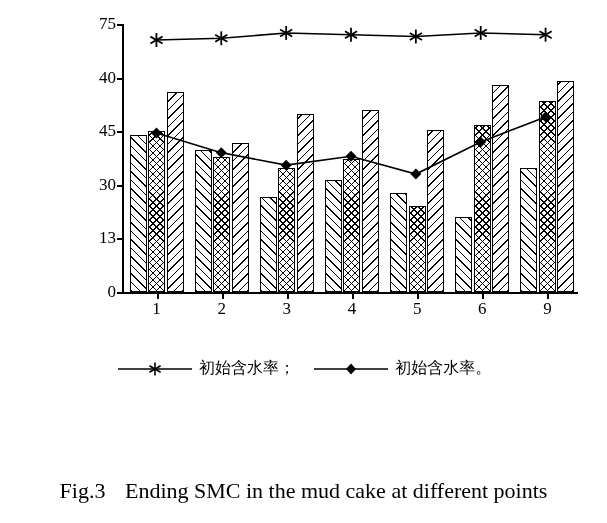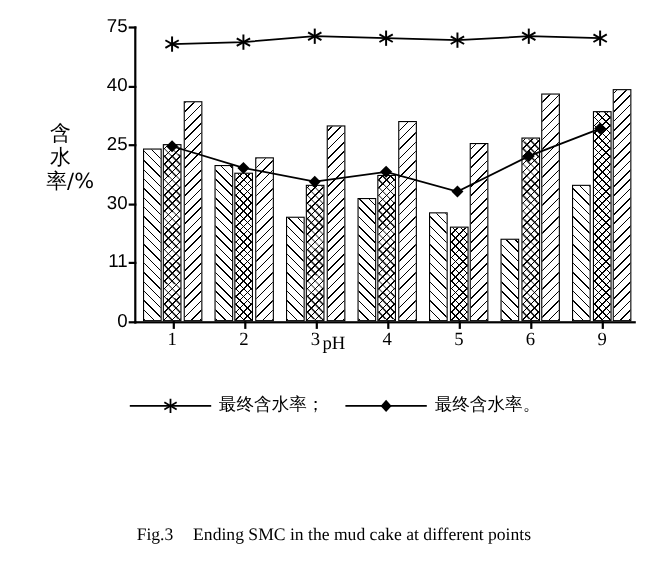--- a/index.html
+++ b/index.html
@@ -37,21 +37,21 @@
     border-left: 2px solid #000;
     border-bottom: 2px solid #000;
     box-sizing: border-box;
   }
   .ytick-label {
     position: absolute;
     right: 100%;
     transform: translateY(-50%);
     margin-right: 8px;
     font-size: 17px;
-    font-family: Liberation Sans, sans-serif;
+    font-family: Liberation Serif, serif;
     white-space: nowrap;
   }
   .ytick-mark {
     position: absolute;
     left: -7px;
     width: 7px;
     height: 0;
     border-top: 2px solid #000;
   }
   .ylabel {
@@ -158,52 +158,50 @@
     width: 100%;
     text-align: center;
     font-size: 17px;
     font-family: "DejaVu Sans", sans-serif;
   }
   .cap-en {
     position: absolute;
     top: 478px;
     width: 100%;
     text-align: center;
-    font-size: 16px;
+    font-size: 22px;
     font-family: "Liberation Serif", serif;
   }
   .cap-en .cap-en-label { margin-right: 14px; }
 </style>
 </head>
 <body>
 
 <div id="root">
 
   <div class="chart-wrap">
 
-    <div class="ylabel">含水率/%</div>
-    <div class="xlabel">pH</div>
 
     <div class="plot-frame" id="plot">
 
       <div style="position:absolute;left:0;top:100%;">
         <div class="ytick-mark" style="top:0;"></div>
         <div class="ytick-label" style="top:0;">0</div>
       </div>
       <div style="position:absolute;left:0;top:80%;">
         <div class="ytick-mark" style="top:0;"></div>
-        <div class="ytick-label" style="top:0;">11</div>
+        <div class="ytick-label" style="top:0;">13</div>
       </div>
       <div style="position:absolute;left:0;top:60%;">
         <div class="ytick-mark" style="top:0;"></div>
         <div class="ytick-label" style="top:0;margin-left:44px;">30</div>
       </div>
       <div style="position:absolute;left:0;top:40%;">
         <div class="ytick-mark" style="top:0;"></div>
-        <div class="ytick-label" style="top:0;">25</div>
+        <div class="ytick-label" style="top:0;">45</div>
       </div>
       <div style="position:absolute;left:0;top:20%;">
         <div class="ytick-mark" style="top:0;"></div>
         <div class="ytick-label" style="top:0;">40</div>
       </div>
       <div style="position:absolute;left:0;top:0%;">
         <div class="ytick-mark" style="top:0;"></div>
         <div class="ytick-label" style="top:0;">75</div>
       </div>
 
@@ -311,28 +309,28 @@
   <div class="legend-line legend-row1">
     <span class="legend-item">
       <svg class="lg-svg" width="78" height="18" viewBox="0 0 78 18">
         <line x1="2" y1="9" x2="76" y2="9" stroke="#000" stroke-width="1.6"></line>
         <g stroke="#000" stroke-width="1.6">
           <line x1="39" y1="2.5" x2="39" y2="15.5"></line>
           <line x1="33.4" y1="5.7" x2="44.6" y2="12.3"></line>
           <line x1="33.4" y1="12.3" x2="44.6" y2="5.7"></line>
         </g>
       </svg>
-      <span class="lg-txt">最终含水率；</span>
+      <span class="lg-txt">初始含水率；</span>
     </span>
     <span class="legend-item">
       <svg class="lg-svg" width="78" height="18" viewBox="0 0 78 18">
         <line x1="2" y1="9" x2="76" y2="9" stroke="#000" stroke-width="1.6"></line>
         <polygon points="39,3.5 44,9 39,14.5 34,9" fill="#000"></polygon>
       </svg>
-      <span class="lg-txt">最终含水率。</span>
+      <span class="lg-txt">初始含水率。</span>
     </span>
   </div>
 
 
 
   <div class="cap-en">
     <span class="cap-en-label">Fig.3</span>
     <span>Ending SMC in the mud cake at different points</span>
   </div>
 

